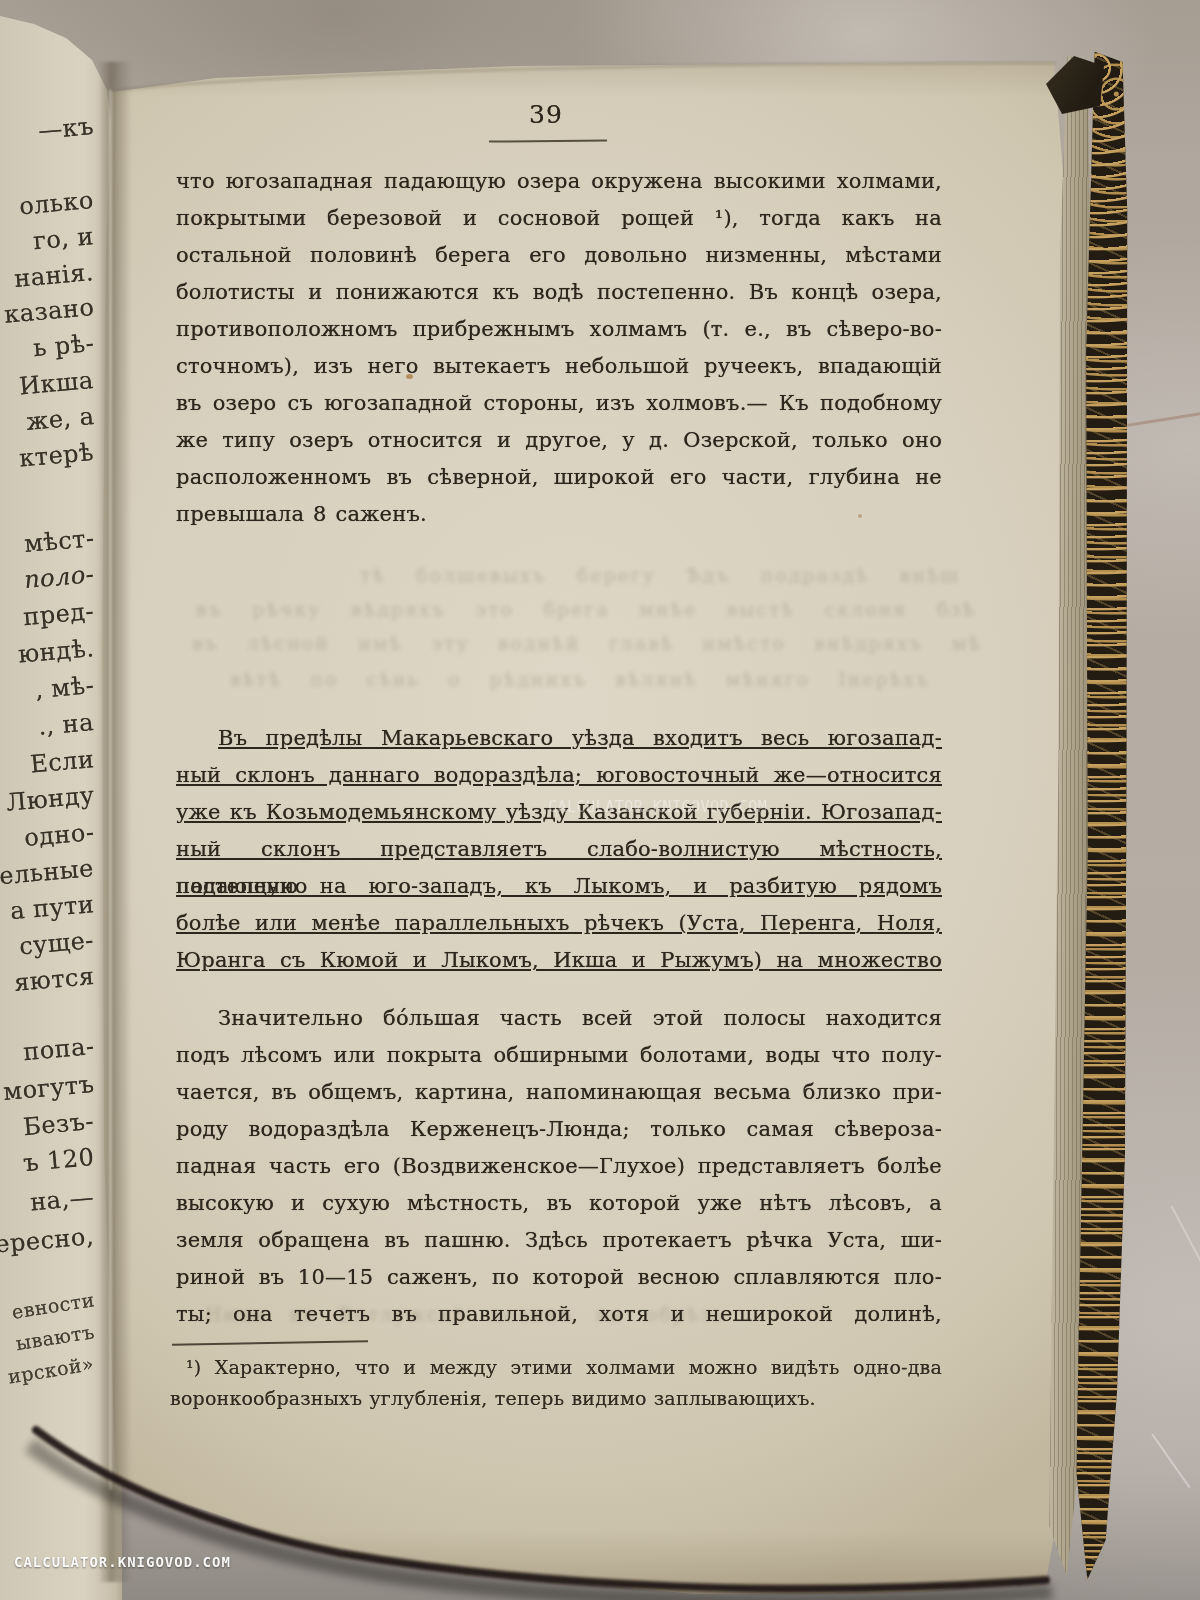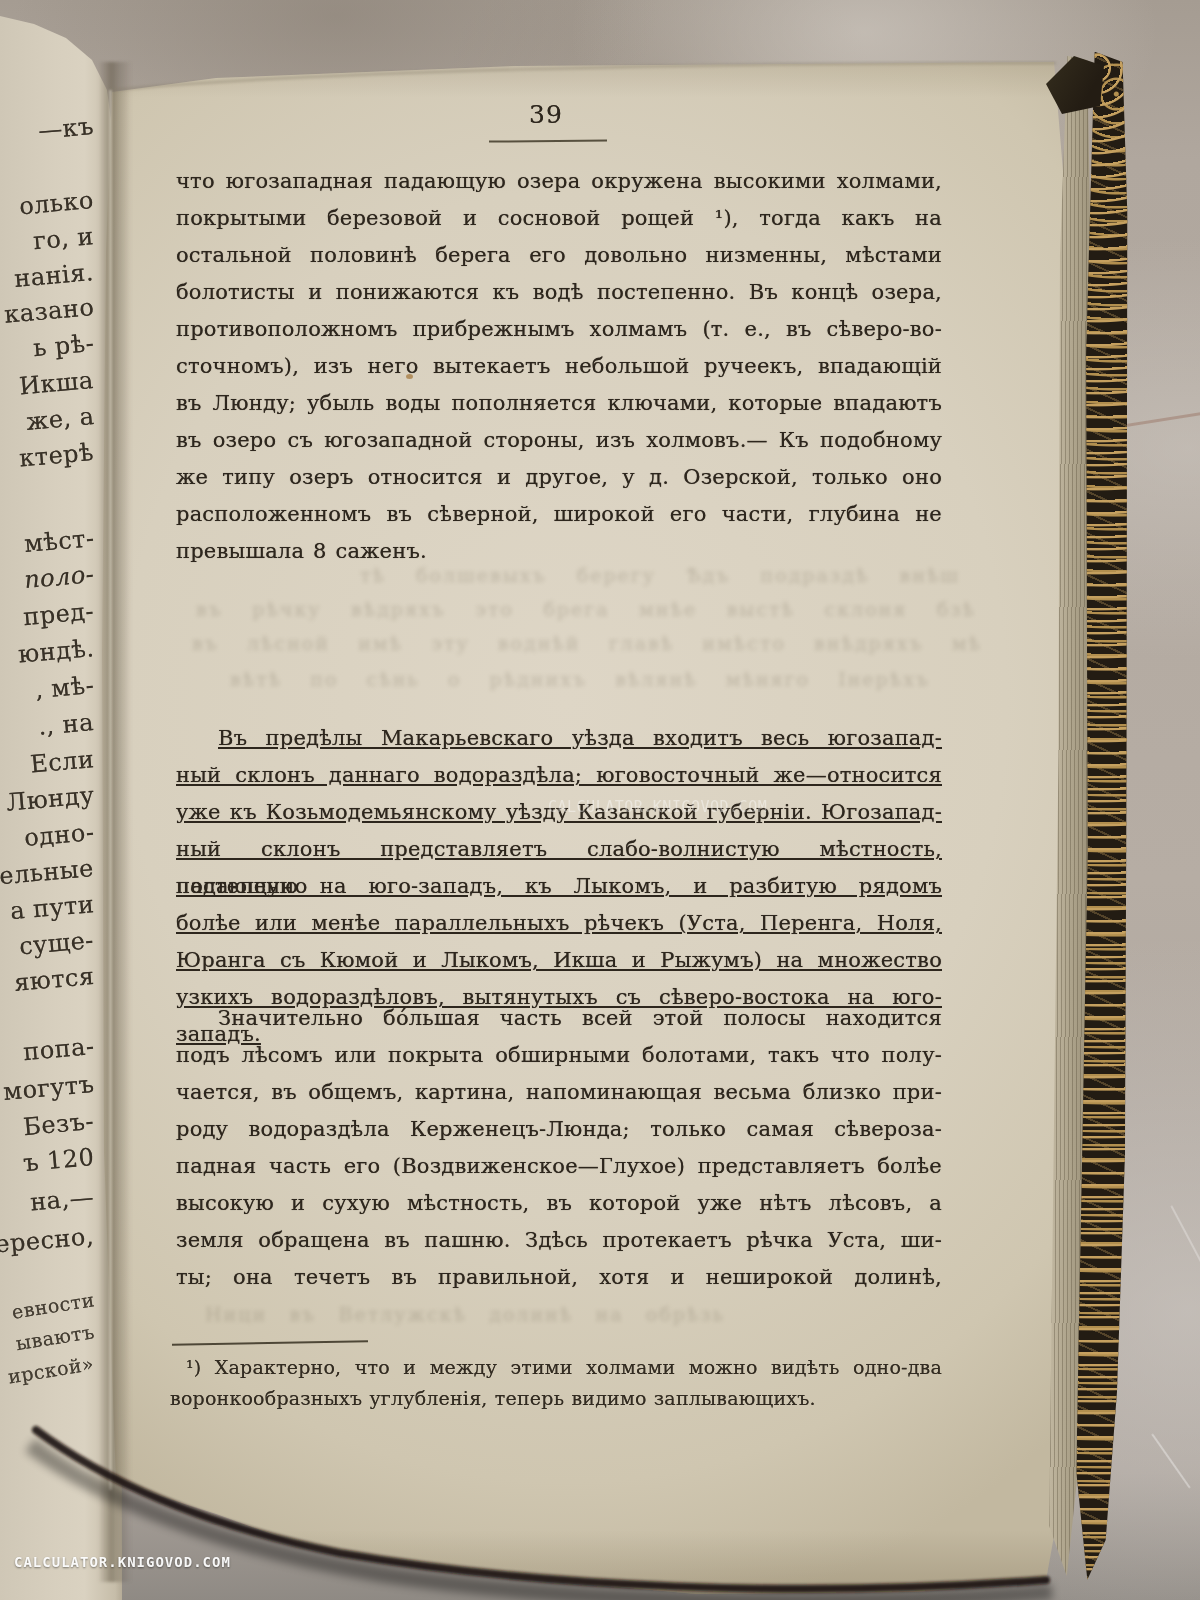--- a/index.html
+++ b/index.html
@@ -166,47 +166,46 @@
   <div class="page-number">39</div>
   <div class="head-rule"></div>
 
   <div class="para p1">
       <div class="tline">что югозападная падающую озера окружена высокими холмами,</div>
       <div class="tline">покрытыми березовой и сосновой рощей ¹), тогда какъ на</div>
       <div class="tline">остальной половинѣ берега его довольно низменны, мѣстами</div>
       <div class="tline">болотисты и понижаются къ водѣ постепенно. Въ концѣ озера,</div>
       <div class="tline">противоположномъ прибрежнымъ холмамъ (т. е., въ сѣверо-во-</div>
       <div class="tline">сточномъ), изъ него вытекаетъ небольшой ручеекъ, впадающій</div>
-      <div class="tline">въ Люнду; убыль воды пополняется ключами, которые впадаютъ</div>
       <div class="tline">въ озеро съ югозападной стороны, изъ холмовъ.— Къ подобному</div>
       <div class="tline">же типу озеръ относится и другое, у д. Озерской, только оно</div>
       <div class="tline">расположенномъ въ сѣверной, широкой его части, глубина не</div>
       <div class="tline last">превышала 8 саженъ.</div>
     </div>
 
 
   <div class="para p2">
       <div class="tline indent">Въ предѣлы Макарьевскаго уѣзда входитъ весь югозапад-</div>
       <div class="tline">ный склонъ даннаго водораздѣла; юговосточный же—относится</div>
       <div class="tline">уже къ Козьмодемьянскому уѣзду Казанской губерніи. Югозапад-</div>
       <div class="tline">ный склонъ представляетъ слабо-волнистую мѣстность, постепенно</div>
       <div class="tline">падающую на юго-западъ, къ Лыкомъ, и разбитую рядомъ</div>
       <div class="tline">болѣе или менѣе параллельныхъ рѣчекъ (Уста, Перенга, Ноля,</div>
       <div class="tline">Юранга съ Кюмой и Лыкомъ, Икша и Рыжумъ) на множество</div>
-      <div class="tline">узкихъ водораздѣловъ, вытянутыхъ съ сѣверо-востока на юго-западъ.</div>
     </div>
 
   <div class="para p3">
       <div class="tline indent">Значительно бо́льшая часть всей этой полосы находится</div>
-      <div class="tline">подъ лѣсомъ или покрыта обширными болотами, такъ что полу-</div>
+      <div class="tline">подъ лѣсомъ или покрыта обширными болотами, воды что полу-</div>
       <div class="tline">чается, въ общемъ, картина, напоминающая весьма близко при-</div>
       <div class="tline">роду водораздѣла Керженецъ-Люнда; только самая сѣвероза-</div>
       <div class="tline">падная часть его (Воздвиженское—Глухое) представляетъ болѣе</div>
       <div class="tline">высокую и сухую мѣстность, въ которой уже нѣтъ лѣсовъ, а</div>
       <div class="tline">земля обращена въ пашню. Здѣсь протекаетъ рѣчка Уста, ши-</div>
+      <div class="tline">риной въ 10—15 саженъ, по которой весною сплавляются пло-</div>
       <div class="tline">ты; она течетъ въ правильной, хотя и неширокой долинѣ,</div>
     </div>
 
   <div class="fn-rule"></div>
   <div class="footnote">
       <div class="tline indent">¹) Характерно, что и между этими холмами можно видѣть одно-два</div>
       <div class="tline last">воронкообразныхъ углубленія, теперь видимо заплывающихъ.</div>
     </div>
 
   <div class="gutter-shadow"></div>

